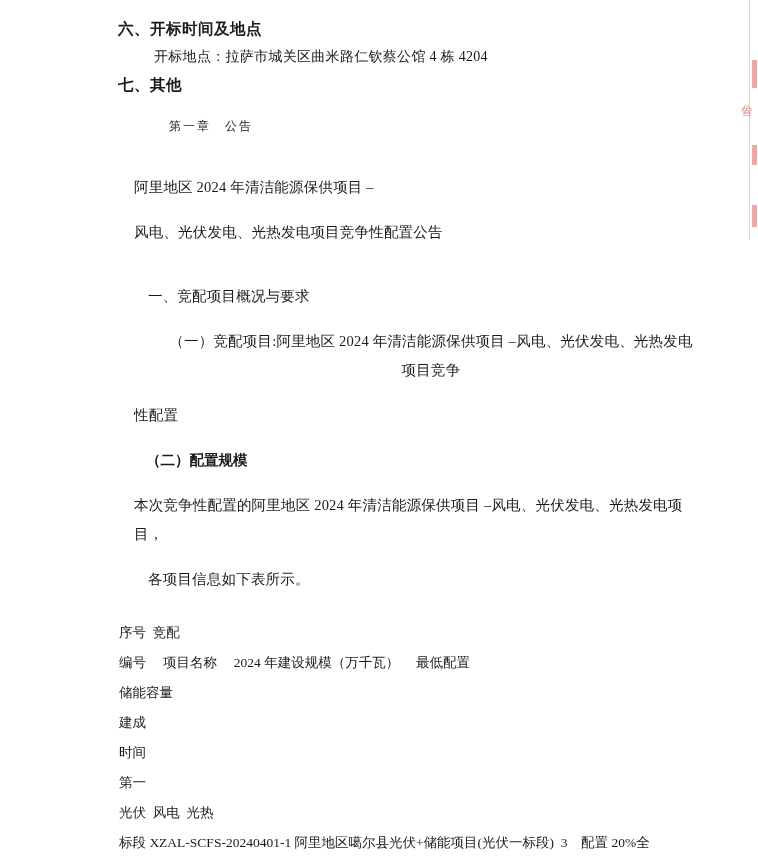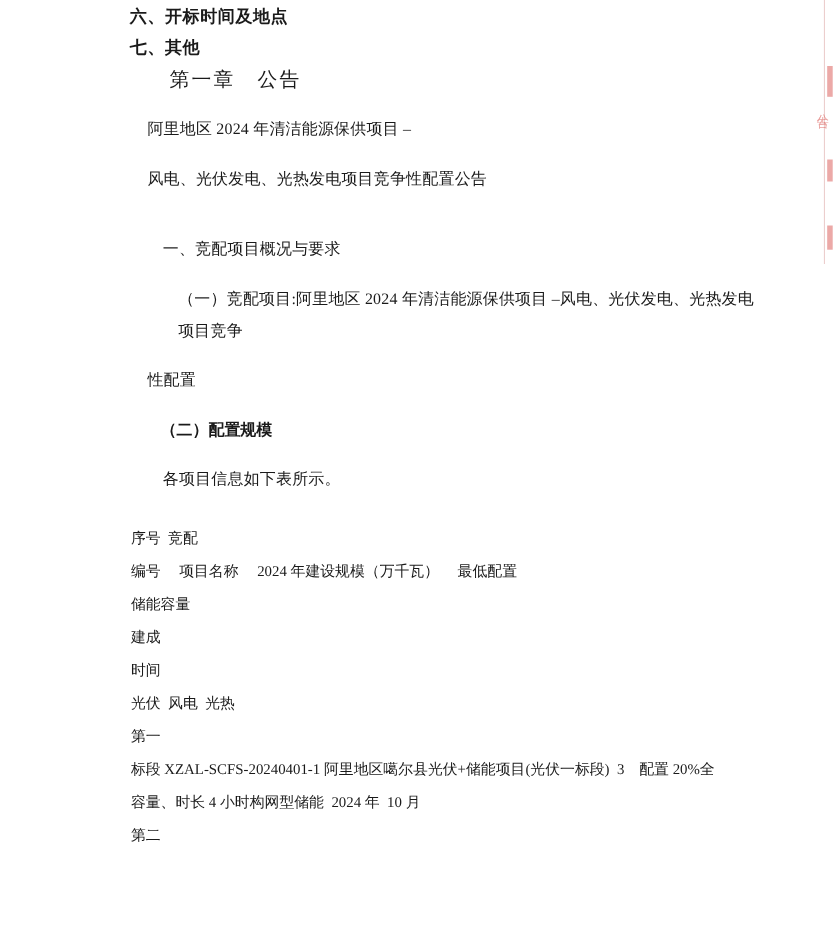--- a/index.html
+++ b/index.html
@@ -13,59 +13,60 @@
     font-family: "Liberation Serif", serif;
     color: #1a1a1a;
     overflow: hidden;
     position: relative;
   }
   .page {
     position: relative;
     width: 758px;
     height: 631px;
     box-sizing: border-box;
-    padding: 3px 42px 0 118px;
+    padding: 16px 42px 0 118px;
   }
   .heading {
     font-family: "Liberation Sans", sans-serif;
     font-weight: bold;
     font-size: 15.5px;
     line-height: 26px;
     margin: 0 0 2px 0;
     letter-spacing: 0.5px;
   }
   .indent-line {
     font-size: 14px;
     line-height: 26px;
     margin: 0 0 2px 0;
     padding-left: 36px;
     letter-spacing: 0.3px;
   }
   .chapter {
-    font-size: 18px;
+    font-size: 12px;
     line-height: 26px;
-    margin: 0;
+    margin: 15px;
     padding-left: 36px;
     letter-spacing: 2px;
   }
   .para {
     font-size: 14.5px;
     line-height: 29px;
     margin: 16px;
     letter-spacing: 0.2px;
   }
   .para.justify {
     text-align: justify;
     text-justify: inter-ideograph;
   }
   .para.ind1 {
     padding-left: 14px;
   }
   .para.ind2 {
     padding-left: 28px;
+    text-align: center;
   }
   .sub-head {
     font-family: Liberation Serif, serif;
     font-weight: bold;
     font-size: 14.5px;
     line-height: 29px;
     margin: 0;
     padding-left: 28px;
   }
   .table-line {
@@ -113,51 +114,53 @@
     opacity: 0.65;
   }
 </style>
 </head>
 <body>
 
 <div class="page">
 
   <h2 class="heading">六、开标时间及地点</h2>
 
+  <p class="indent-line">开标地点：拉萨市城关区曲米路仁钦蔡公馆 4 栋 4204</p>
 
   <h2 class="heading">七、其他</h2>
 
   <p class="chapter">第一章　公告</p>
 
   <div class="gap-sm"></div>
 
   <p class="para">阿里地区 2024 年清洁能源保供项目 –</p>
   <p class="para">风电、光伏发电、光热发电项目竞争性配置公告</p>
 
   <div class="gap-sm"></div>
 
 
   <p class="para ind1">一、竞配项目概况与要求</p>
 
   <p class="para ind2">（一）竞配项目:阿里地区 2024 年清洁能源保供项目 –风电、光伏发电、光热发电项目竞争</p>
   <p class="para">性配置</p>
 
   <p class="sub-head">（二）配置规模</p>
 
+  <p class="para">本次竞争性配置的阿里地区 2024 年清洁能源保供项目 –风电、光伏发电、光热发电项目，</p>
   <p class="para ind1">各项目信息如下表所示。</p>
 
   <div class="gap-md"></div>
 
   <p class="table-line">序号  竞配</p>
   <p class="table-line">编号     项目名称     2024 年建设规模（万千瓦）     最低配置</p>
   <p class="table-line">储能容量</p>
   <p class="table-line">建成</p>
   <p class="table-line">时间</p>
+  <p class="table-line">第一</p>
   <p class="table-line">光伏  风电  光热</p>
-  <p class="table-line">第一</p>
   <p class="table-line">标段 XZAL-SCFS-20240401-1 阿里地区噶尔县光伏+储能项目(光伏一标段)  3    配置 20%全</p>
   <p class="table-line">容量、时长 4 小时构网型储能  2024 年  10 月</p>
   <p class="table-line">第二</p>
 
   <div class="edge-marks">
     <div class="edge-rule"></div>
     <div class="edge-bar" style="top:60px; height:28px;"></div>
     <div class="edge-mark" style="top:95px;">公告</div>
     <div class="edge-bar" style="top:145px; height:20px;"></div>
     <div class="edge-bar" style="top:205px; height:22px;"></div>

